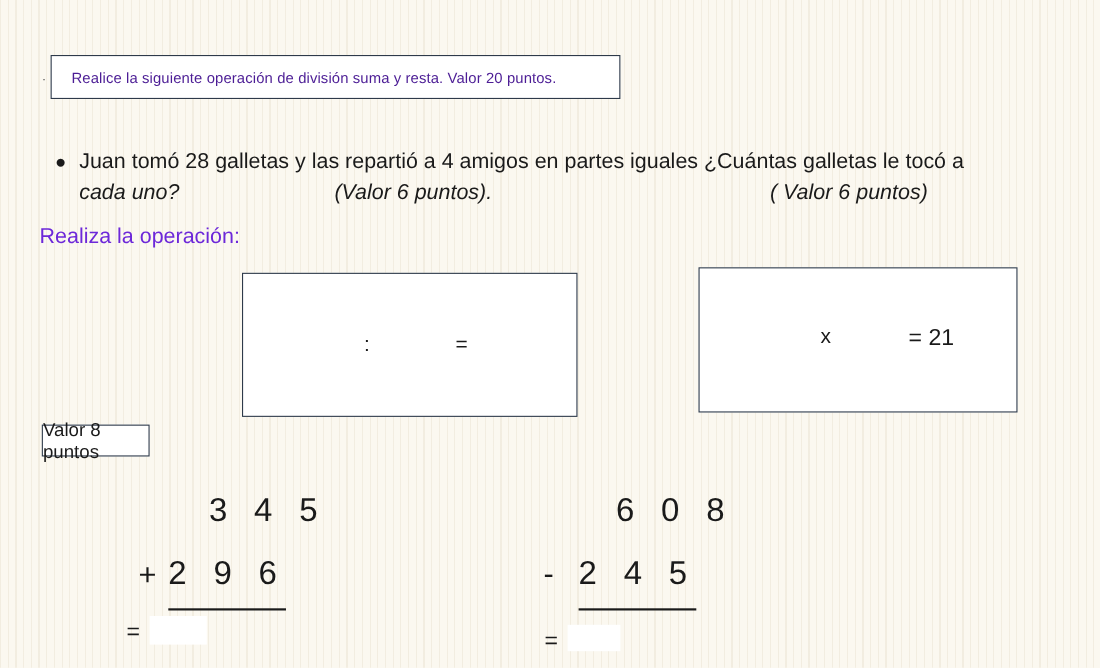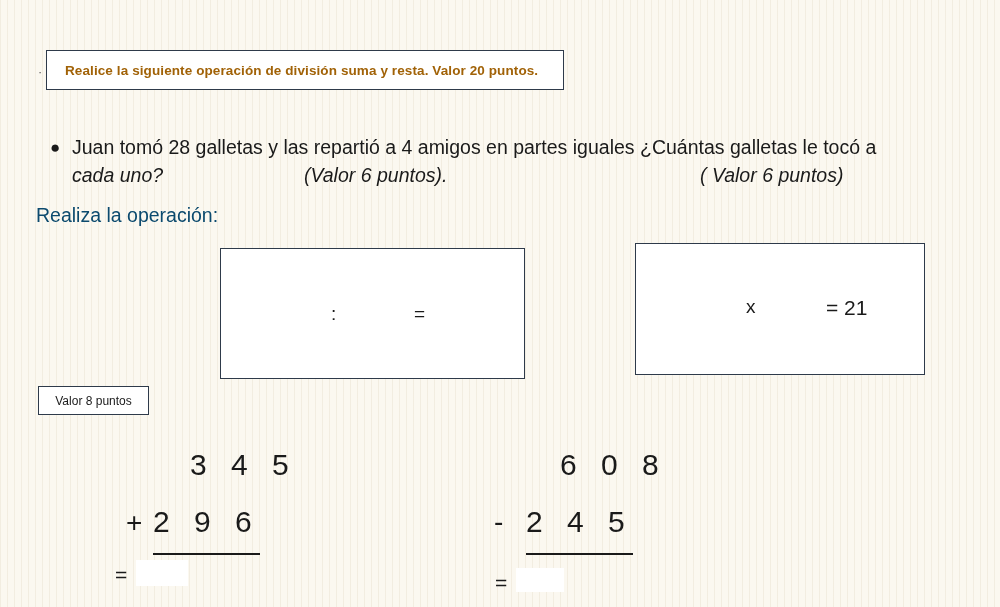--- a/index.html
+++ b/index.html
@@ -51,22 +51,22 @@
     width: 518px;
     height: 40px;
     border: 1px solid #2e3a4a;
     background: #ffffff;
     display: flex;
     align-items: center;
     padding-left: 18px;
     box-sizing: border-box;
   }
   .instruction-text {
-    color: #a16207;
-    font-weight: bold;
+    color: #4c1d95;
+    font-weight: normal;
     font-size: 13.5px;
     letter-spacing: 0.1px;
   }
 
   
   .problem {
     position: absolute;
     left: 50px;
     top: 134px;
     width: 920px;
@@ -92,21 +92,21 @@
   }
   .line2 .frag-a { position: absolute; left: 0; }
   .line2 .frag-b { position: absolute; left: 188px; margin-left: 44px; }
   .line2 .frag-c { position: absolute; left: 628px; }
 
   .realiza {
     position: absolute;
     left: 36px;
     top: 204px;
     font-size: 19.5px;
-    color: #0c4a6e;
+    color: #6d28d9;
   }
 
   
   .answer-box {
     position: absolute;
     background: #ffffff;
     border: 1px solid #2e3a4a;
     box-sizing: border-box;
   }
   #division-box {
@@ -129,29 +129,29 @@
   #div-colon { left: 110px; top: 54px; }
   #div-equals { left: 193px; top: 54px; }
   #mul-x { left: 110px; top: 52px; }
   #mul-equals { left: 190px; top: 52px; font-size: 21px; }
 
   
   .valor-tag {
     position: absolute;
     left: 38px;
     top: 386px;
-    width: 111px;
+    width: 98px;
     height: 29px;
     border: 1px solid #2e3a4a;
     background: #ffffff;
     box-sizing: border-box;
     display: flex;
     align-items: center;
     justify-content: center;
-    font-size: 12px;
+    font-size: 17px;
     color: #1a1a1a;
   }
 
   
   .operation {
     position: absolute;
     font-size: 30px;
     color: #1a1a1a;
   }
   #sum-op { left: 120px; top: 448px; }

